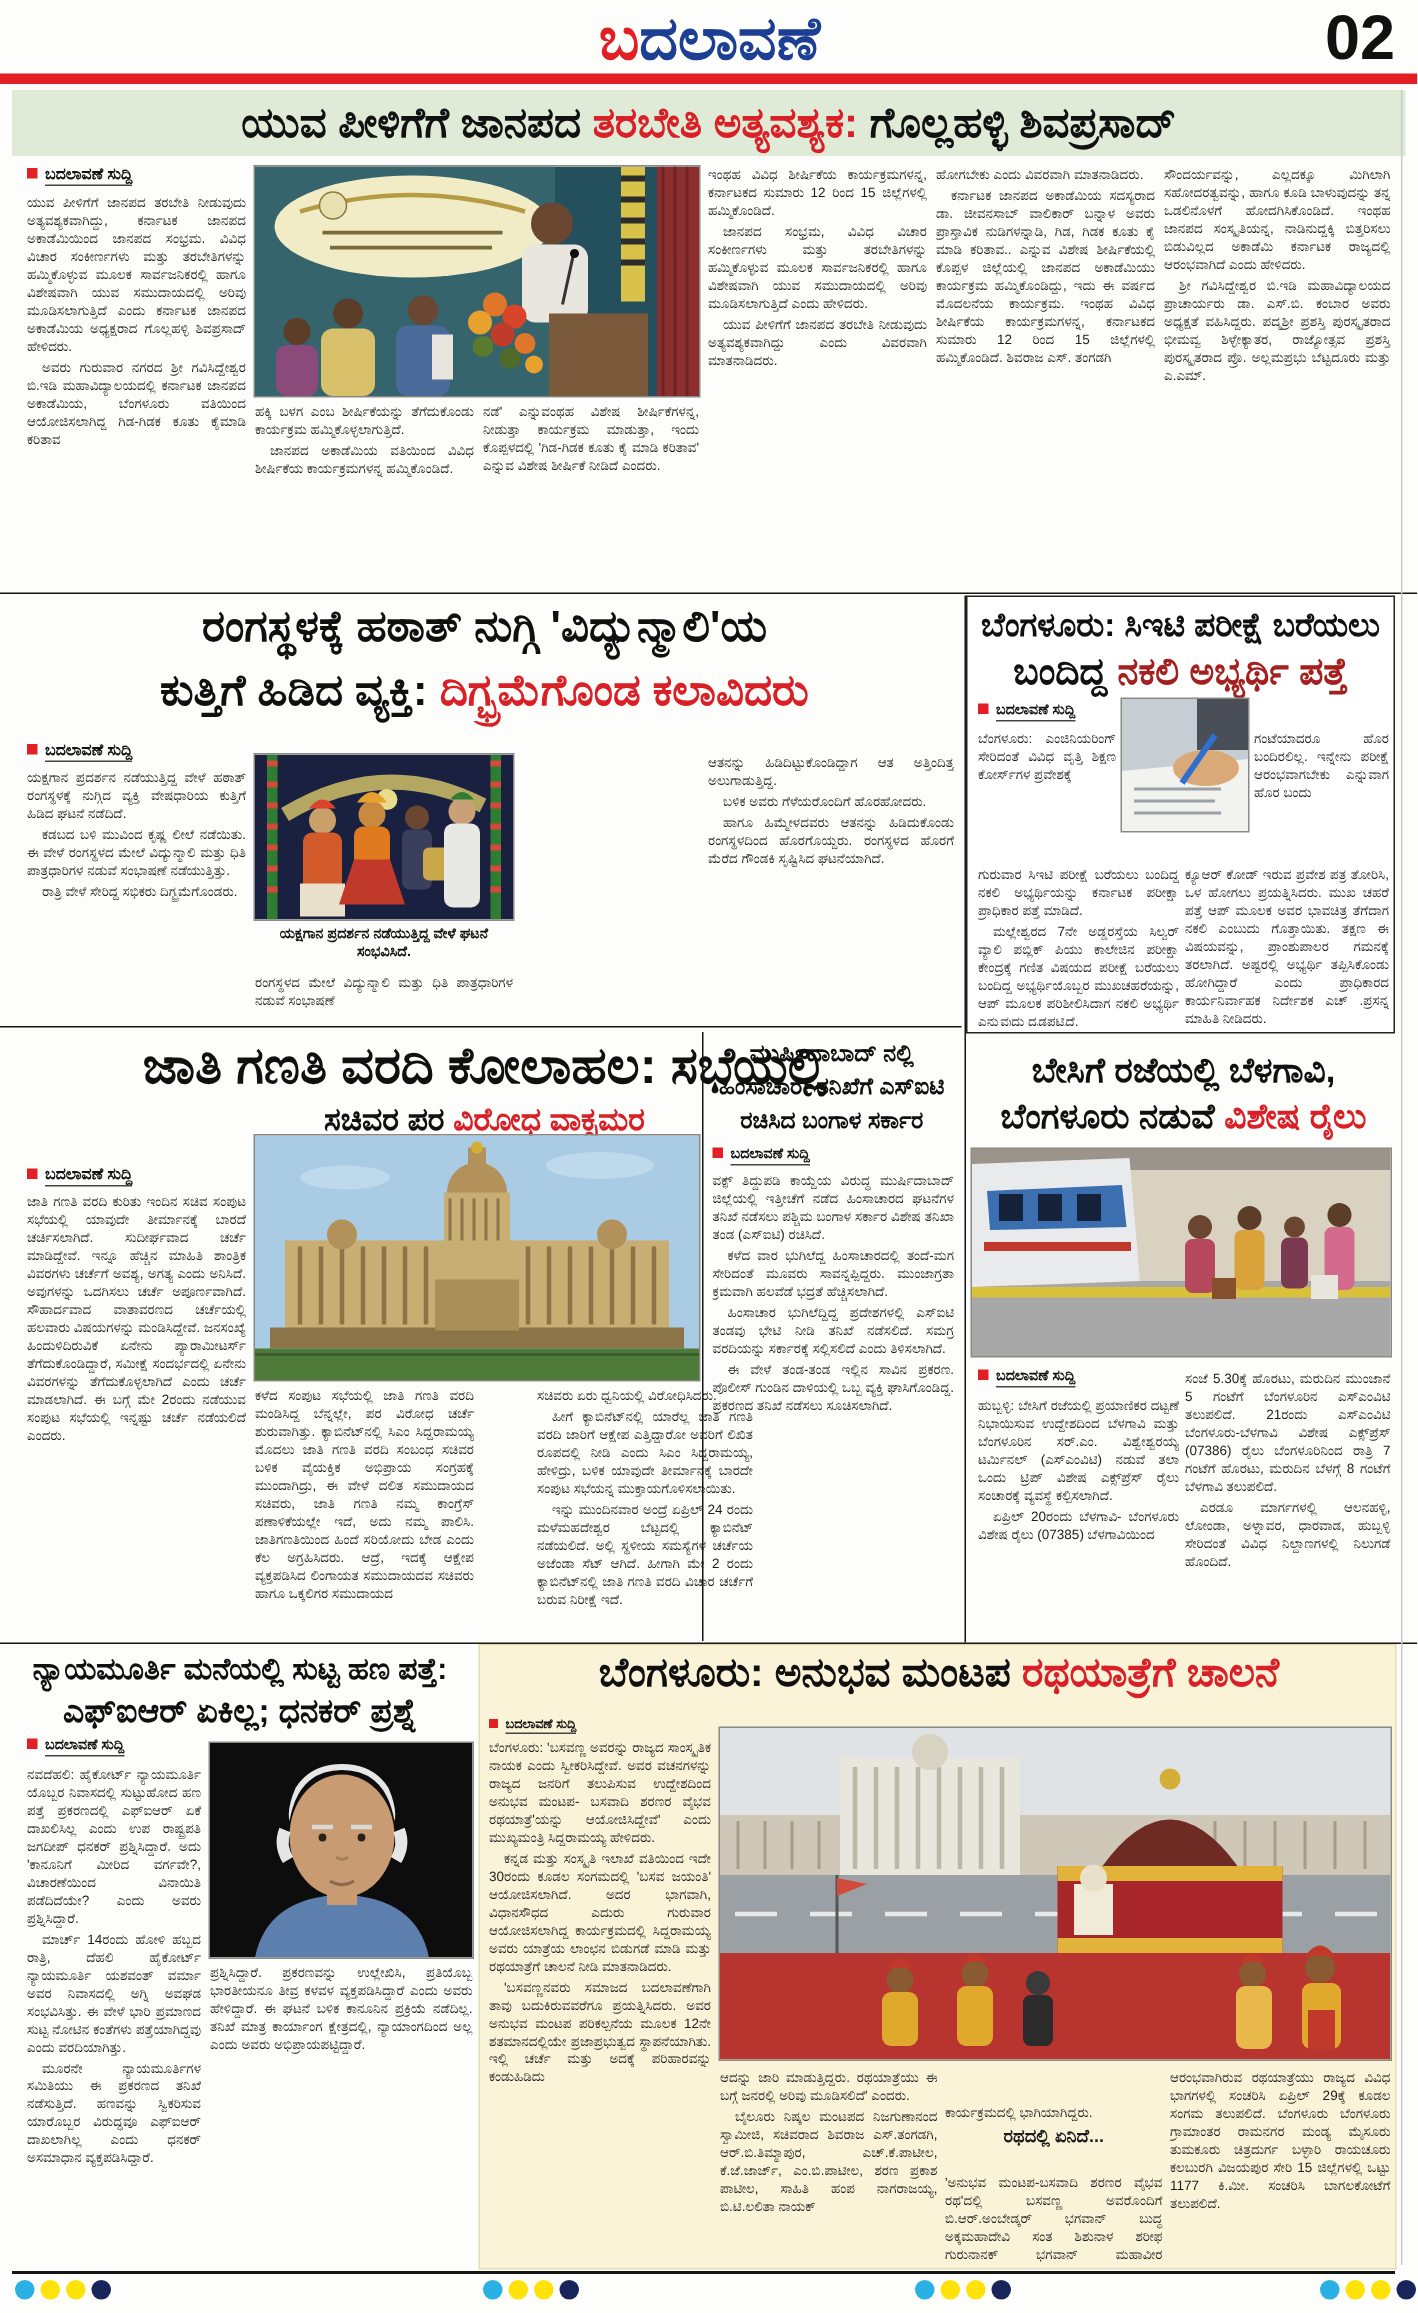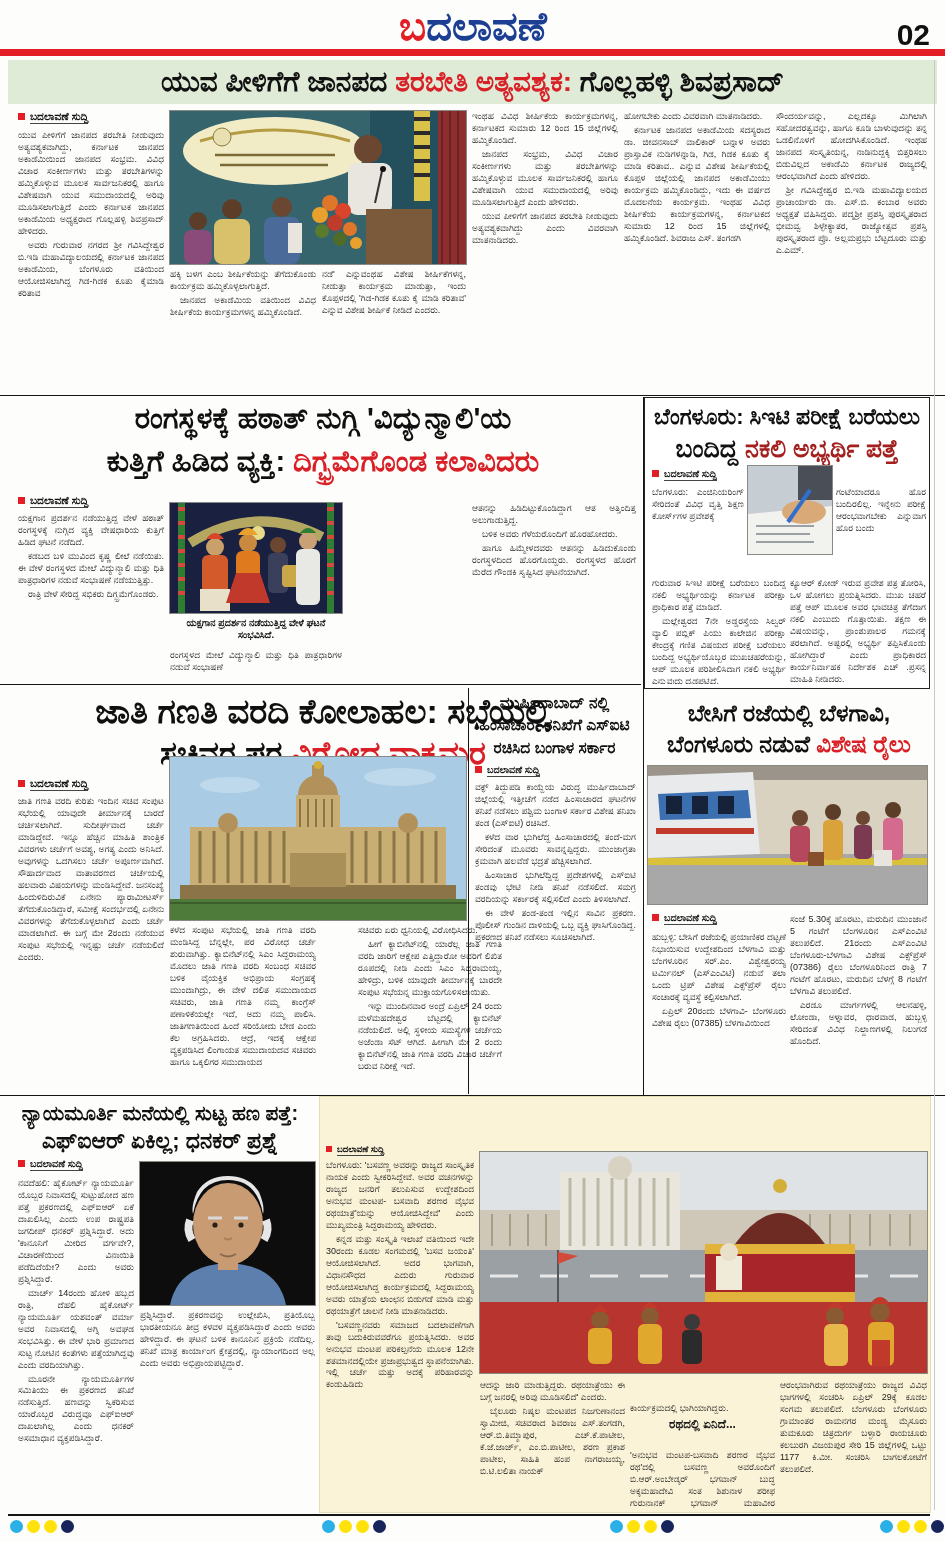--- a/index.html
+++ b/index.html
@@ -27,21 +27,21 @@
   .d-c{background:#2bb0e5;} .d-y{background:#ffe20a;} .d-n{background:#17255a;}
 </style>
 </head>
 <body>
 
 <div id="page">
 
   <div class="abs" style="left:318px;top:4px;width:310px;text-align:center;font-weight:bold;font-size:40px;">
     <span style="color:#e31e24;">ಬ</span><span style="color:#1c3f94;">ದಲಾವಣೆ</span>
   </div>
-  <div class="abs" style="left:855px;top:18px;width:75px;text-align:right;font-weight:bold;font-size:30px;color:#111;">02</div>
+  <div class="abs" style="left:855px;top:1px;width:75px;text-align:right;font-weight:bold;font-size:42px;color:#111;">02</div>
   <div class="abs" style="left:0;top:49px;width:945px;height:7px;background:#e31e24;"></div>
 
   <div class="abs" style="left:8px;top:60px;width:929px;height:44px;background:#dfead7;text-align:center;
               font-weight:bold;font-size:28px;line-height:44px;color:#111;">
     <span>ಯುವ ಪೀಳಿಗೆಗೆ ಜಾನಪದ </span><span class="red">ತರಬೇತಿ ಅತ್ಯವಶ್ಯಕ:</span><span> ಗೊಲ್ಲಹಳ್ಳಿ ಶಿವಪ್ರಸಾದ್</span>
   </div>
 
   <div class="byline" style="left:18px;top:110px;">
     <span class="sq"></span><span class="bl">ಬದಲಾವಣೆ ಸುದ್ದಿ</span>
   </div>
@@ -179,21 +179,21 @@
       <p>ಮಲ್ಲೇಶ್ವರದ 7ನೇ ಅಡ್ಡರಸ್ತೆಯ ಸಿಲ್ವರ್ ವ್ಯಾಲಿ ಪಬ್ಲಿಕ್ ಪಿಯು ಕಾಲೇಜಿನ ಪರೀಕ್ಷಾ ಕೇಂದ್ರಕ್ಕೆ ಗಣಿತ ವಿಷಯದ ಪರೀಕ್ಷೆ ಬರೆಯಲು ಬಂದಿದ್ದ ಅಭ್ಯರ್ಥಿಯೊಬ್ಬರ ಮುಖಚಹರೆಯನ್ನು, ಆಪ್ ಮೂಲಕ ಪರಿಶೀಲಿಸಿದಾಗ ನಕಲಿ ಅಭ್ಯರ್ಥಿ ಎನ್ನುವುದು ದೃಢಪಟ್ಟಿದೆ.</p>
     </div>
   <div class="col" style="left:836px;top:487px;width:90px;height:88px;">
       <p>ಗಂಟೆಯಾದರೂ ಹೊರ ಬಂದಿರಲಿಲ್ಲ. ಇನ್ನೇನು ಪರೀಕ್ಷೆ ಆರಂಭವಾಗಬೇಕು ಎನ್ನುವಾಗ ಹೊರ ಬಂದು</p>
     </div>
   <div class="col" style="left:790px;top:578px;width:136px;height:106px;">
       <p>ಕ್ಯೂಆರ್ ಕೋಡ್ ಇರುವ ಪ್ರವೇಶ ಪತ್ರ ತೋರಿಸಿ, ಒಳ ಹೋಗಲು ಪ್ರಯತ್ನಿಸಿದರು. ಮುಖ ಚಹರೆ ಪತ್ತೆ ಆಪ್ ಮೂಲಕ ಅವರ ಭಾವಚಿತ್ರ ತೆಗೆದಾಗ ನಕಲಿ ಎಂಬುದು ಗೊತ್ತಾಯಿತು. ತಕ್ಷಣ ಈ ವಿಷಯವನ್ನು, ಪ್ರಾಂಶುಪಾಲರ ಗಮನಕ್ಕೆ ತರಲಾಗಿದೆ. ಅಷ್ಟರಲ್ಲಿ ಅಭ್ಯರ್ಥಿ ತಪ್ಪಿಸಿಕೊಂಡು ಹೋಗಿದ್ದಾರೆ ಎಂದು ಪ್ರಾಧಿಕಾರದ ಕಾರ್ಯನಿರ್ವಾಹಕ ನಿರ್ದೇಶಕ ಎಚ್ .ಪ್ರಸನ್ನ ಮಾಹಿತಿ ನೀಡಿದರು.</p>
     </div>
 
   <div class="hd" style="left:8px;top:692px;width:630px;font-size:34px;">ಜಾತಿ ಗಣತಿ ವರದಿ ಕೋಲಾಹಲ: ಸಭೆಯಲ್ಲಿ</div>
-  <div class="hd" style="left:8px;top:735px;width:630px;font-size:32px;">
+  <div class="hd" style="left:8px;top:735px;width:630px;font-size:21px;">
     <span>ಸಚಿವರ ಪರ </span><span class="red">ವಿರೋಧ ವಾಕ್ಸಮರ</span>
   </div>
   <div class="byline" style="left:18px;top:777px;">
     <span class="sq"></span><span class="bl">ಬದಲಾವಣೆ ಸುದ್ದಿ</span>
   </div>
   <div class="col" style="left:18px;top:796px;width:146px;height:297px;">
       <p>ಜಾತಿ ಗಣತಿ ವರದಿ ಕುರಿತು ಇಂದಿನ ಸಚಿವ ಸಂಪುಟ ಸಭೆಯಲ್ಲಿ ಯಾವುದೇ ತೀರ್ಮಾನಕ್ಕೆ ಬಾರದೆ ಚರ್ಚಿಸಲಾಗಿದೆ. ಸುದೀರ್ಘವಾದ ಚರ್ಚೆ ಮಾಡಿದ್ದೇವೆ. ಇನ್ನೂ ಹೆಚ್ಚಿನ ಮಾಹಿತಿ ಶಾಂತ್ರಿಕ ವಿವರಗಳು ಚರ್ಚೆಗೆ ಅವಶ್ಯ, ಅಗತ್ಯ ಎಂದು ಅನಿಸಿದೆ. ಅವುಗಳನ್ನು ಒದಗಿಸಲು ಚರ್ಚೆ ಅಪೂರ್ಣವಾಗಿದೆ. ಸೌಹಾರ್ದವಾದ ವಾತಾವರಣದ ಚರ್ಚೆಯಲ್ಲಿ ಹಲವಾರು ವಿಷಯಗಳನ್ನು ಮಂಡಿಸಿದ್ದೇವೆ. ಜನಸಂಖ್ಯೆ ಹಿಂದುಳಿದಿರುವಿಕೆ ಏನೇನು ಪ್ಯಾರಾಮೀಟರ್ಸ್‌ ತೆಗೆದುಕೊಂಡಿದ್ದಾರೆ, ಸಮೀಕ್ಷೆ ಸಂದರ್ಭದಲ್ಲಿ ಏನೇನು ವಿವರಗಳನ್ನು ತೆಗೆದುಕೊಳ್ಳಲಾಗಿದೆ ಎಂದು ಚರ್ಚೆ ಮಾಡಲಾಗಿದೆ. ಈ ಬಗ್ಗೆ ಮೇ 2ರಂದು ನಡೆಯುವ ಸಂಪುಟ ಸಭೆಯಲ್ಲಿ ಇನ್ನಷ್ಟು ಚರ್ಚೆ ನಡೆಯಲಿದೆ ಎಂದರು.</p>
     </div>
 
   <svg class="photo" style="left:170px;top:757px;width:296px;height:163px;" viewBox="0 0 296 163" preserveAspectRatio="none">
@@ -298,20 +298,23 @@
     <circle cx="75" cy="63" r="2.6" fill="#2b2016"></circle>
       <circle cx="101" cy="63" r="2.6" fill="#2b2016"></circle>
     <path d="M80 92q8 5 16 0" stroke="#8a6a4e" stroke-width="2" fill="none"></path>
     <path d="M84 76q4 3 8 0" stroke="#a87f5c" stroke-width="2" fill="none"></path>
   </svg>
   <div class="col" style="left:140px;top:1310px;width:175px;height:200px;">
       <p>ಪ್ರಶ್ನಿಸಿದ್ದಾರೆ. ಪ್ರಕರಣವನ್ನು ಉಲ್ಲೇಖಿಸಿ, ಪ್ರತಿಯೊಬ್ಬ ಭಾರತೀಯನೂ ತೀವ್ರ ಕಳವಳ ವ್ಯಕ್ತಪಡಿಸಿದ್ದಾರೆ ಎಂದು ಅವರು ಹೇಳಿದ್ದಾರೆ. ಈ ಘಟನೆ ಬಳಿಕ ಕಾನೂನಿನ ಪ್ರಕ್ರಿಯೆ ನಡೆದಿಲ್ಲ. ತನಿಖೆ ಮಾತ್ರ ಕಾರ್ಯಾಂಗ ಕ್ಷೇತ್ರದಲ್ಲಿ, ನ್ಯಾಯಾಂಗದಿಂದ ಅಲ್ಲ ಎಂದು ಅವರು ಅಭಿಪ್ರಾಯಪಟ್ಟಿದ್ದಾರೆ.</p>
     </div>
 
   <div class="creambg" style="left:320px;top:1097px;width:610px;height:415px;"></div>
+  <div class="hd" style="left:326px;top:1100px;width:600px;font-size:27px;text-align:center;">
+    <span>ಬೆಂಗಳೂರು: ಅನುಭವ ಮಂಟಪ </span><span class="red">ರಥಯಾತ್ರೆಗೆ ಚಾಲನೆ</span>
+  </div>
   <div class="byline" style="left:326px;top:1144px;font-size:8.5px;">
     <span class="sq" style="width:6px;height:6px;"></span><span class="bl">ಬದಲಾವಣೆ ಸುದ್ದಿ</span>
   </div>
   <div class="col" style="left:326px;top:1160px;width:148px;height:350px;">
       <p>ಬೆಂಗಳೂರು: 'ಬಸವಣ್ಣ ಅವರನ್ನು ರಾಜ್ಯದ ಸಾಂಸ್ಕೃತಿಕ ನಾಯಕ ಎಂದು ಸ್ವೀಕರಿಸಿದ್ದೇವೆ. ಅವರ ವಚನಗಳನ್ನು ರಾಜ್ಯದ ಜನರಿಗೆ ತಲುಪಿಸುವ ಉದ್ದೇಶದಿಂದ ಅನುಭವ ಮಂಟಪ- ಬಸವಾದಿ ಶರಣರ ವೈಭವ ರಥಯಾತ್ರೆ'ಯನ್ನು ಆಯೋಜಿಸಿದ್ದೇವೆ' ಎಂದು ಮುಖ್ಯಮಂತ್ರಿ ಸಿದ್ದರಾಮಯ್ಯ ಹೇಳಿದರು.</p>
       <p>ಕನ್ನಡ ಮತ್ತು ಸಂಸ್ಕೃತಿ ಇಲಾಖೆ ವತಿಯಿಂದ ಇದೇ 30ರಂದು ಕೂಡಲ ಸಂಗಮದಲ್ಲಿ 'ಬಸವ ಜಯಂತಿ' ಆಯೋಜಿಸಲಾಗಿದೆ. ಅದರ ಭಾಗವಾಗಿ, ವಿಧಾನಸೌಧದ ಎದುರು ಗುರುವಾರ ಆಯೋಜಿಸಲಾಗಿದ್ದ ಕಾರ್ಯಕ್ರಮದಲ್ಲಿ ಸಿದ್ದರಾಮಯ್ಯ ಅವರು ಯಾತ್ರೆಯ ಲಾಂಛನ ಬಿಡುಗಡೆ ಮಾಡಿ ಮತ್ತು ರಥಯಾತ್ರೆಗೆ ಚಾಲನೆ ನೀಡಿ ಮಾತನಾಡಿದರು.</p>
       <p>'ಬಸವಣ್ಣನವರು ಸಮಾಜದ ಬದಲಾವಣೆಗಾಗಿ ತಾವು ಬದುಕಿರುವವರೆಗೂ ಪ್ರಯತ್ನಿಸಿದರು. ಅವರ ಅನುಭವ ಮಂಟಪ ಪರಿಕಲ್ಪನೆಯ ಮೂಲಕ 12ನೇ ಶತಮಾನದಲ್ಲಿಯೇ ಪ್ರಜಾಪ್ರಭುತ್ವದ ಸ್ಥಾಪನೆಯಾಗಿತು. ಇಲ್ಲಿ ಚರ್ಚೆ ಮತ್ತು ಅದಕ್ಕೆ ಪರಿಹಾರವನ್ನು ಕಂಡುಹಿಡಿದು</p>
     </div>
 
   <svg class="photo" style="left:480px;top:1152px;width:447px;height:221px;" viewBox="0 0 447 221" preserveAspectRatio="none">

